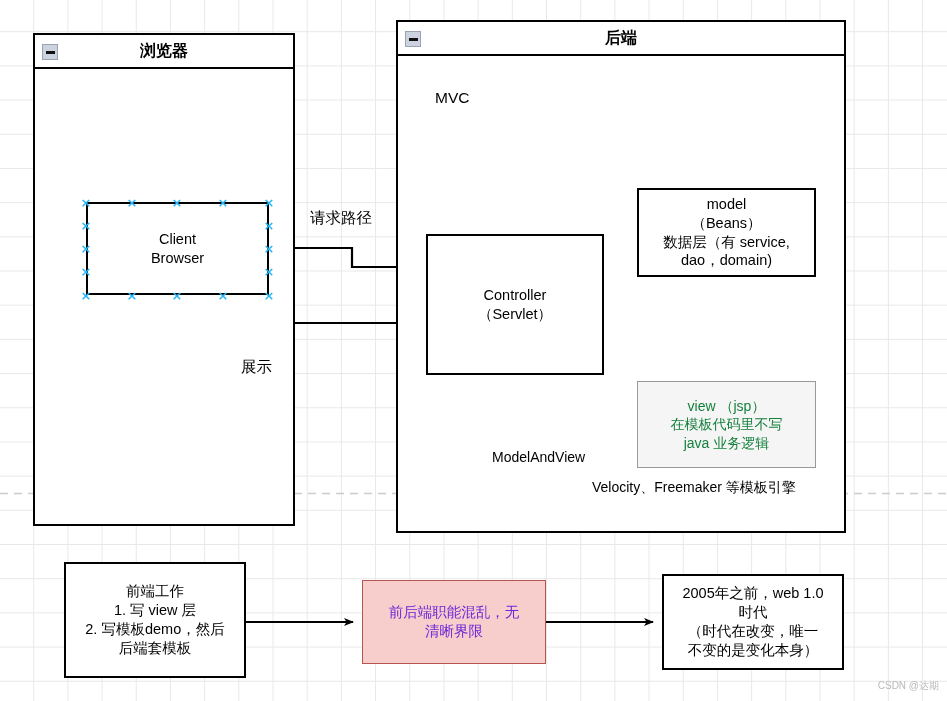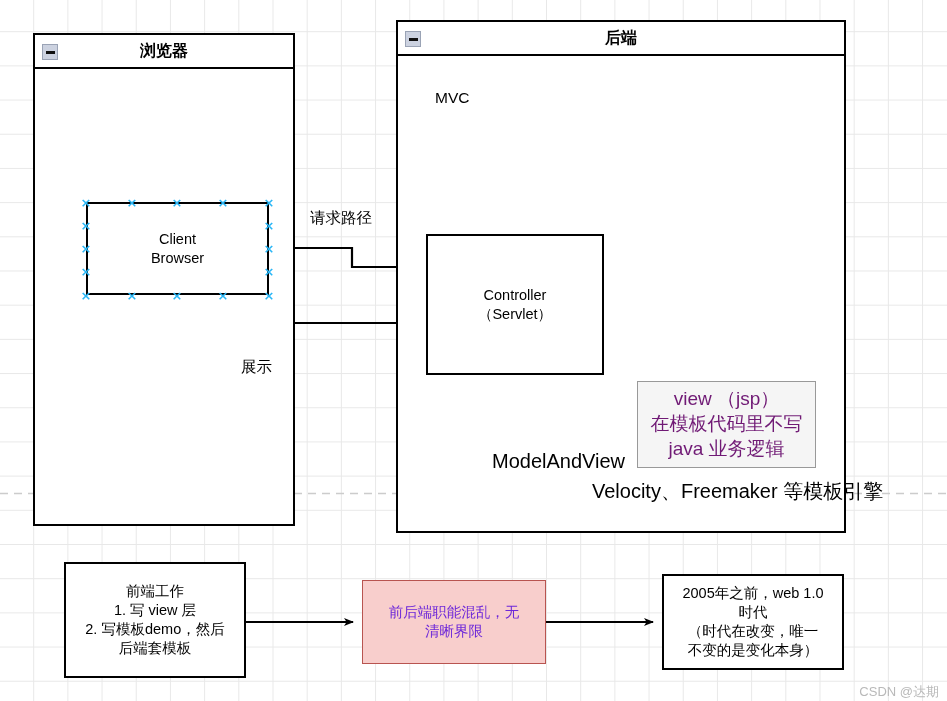--- a/index.html
+++ b/index.html
@@ -88,35 +88,35 @@
 
   
   .box {
     border: 2px solid #000000;
     background: #ffffff;
     font-size: 14.5px;
   }
   .box-gray {
     border: 1px solid #999999;
     background: #f5f5f5;
-    color: #701a75;
-    font-size: 19px;
+    color: #15803d;
+    font-size: 14px;
   }
   .box-pink {
     border: 1.5px solid #b85450;
     background: #f8cecc;
     color: #6d28d9;
     font-size: 14.5px;
   }
 
   
   .label {
     position: absolute;
     color: #000000;
-    font-size: 20px;
+    font-size: 14px;
     white-space: pre;
     line-height: 1.3;
   }
   .label-lg { font-size: 15.5px; }
 
   
   .handle {
     position: absolute;
     width: 11px;
     height: 11px;
@@ -126,23 +126,23 @@
     font-size: 13px;
     line-height: 11px;
     text-align: center;
     font-weight: bold;
     font-family: "DejaVu Sans", sans-serif;
     user-select: none;
   }
   .watermark {
     position: absolute;
     right: 8px;
-    bottom: 0;
+    bottom: 8px;
     color: #b9b9b9;
-    font-size: 13px;
+    font-size: 10px;
     white-space: pre;
   }
 </style>
 </head>
 <body>
 
 <div id="canvas">
 
   <svg class="svg-layer" viewBox="0 0 947 701" xmlns="http://www.w3.org/2000/svg">
     <defs>
@@ -187,20 +187,24 @@
     </div>
     <div class="container-body"></div>
   </div>
 
   <div class="node box" style="left:426px; top:234px; width:178px; height:141px;">Controller
 （Servlet）</div>
 
   <div class="node box" style="left:86px; top:202px; width:183px; height:93px;">Client
 Browser</div>
 
+  <div class="node box" style="left:637px; top:188px; width:179px; height:89px;">model
+（Beans）
+数据层（有 service,
+dao，domain)</div>
 
   <div class="node box-gray" style="left:637px; top:381px; width:179px; height:87px;">view （jsp）
 在模板代码里不写
 java 业务逻辑</div>
 
   <div class="node box" style="left:64px; top:562px; width:182px; height:116px;">前端工作
 1. 写 view 层
 2. 写模板demo，然后
 后端套模板</div>
 

